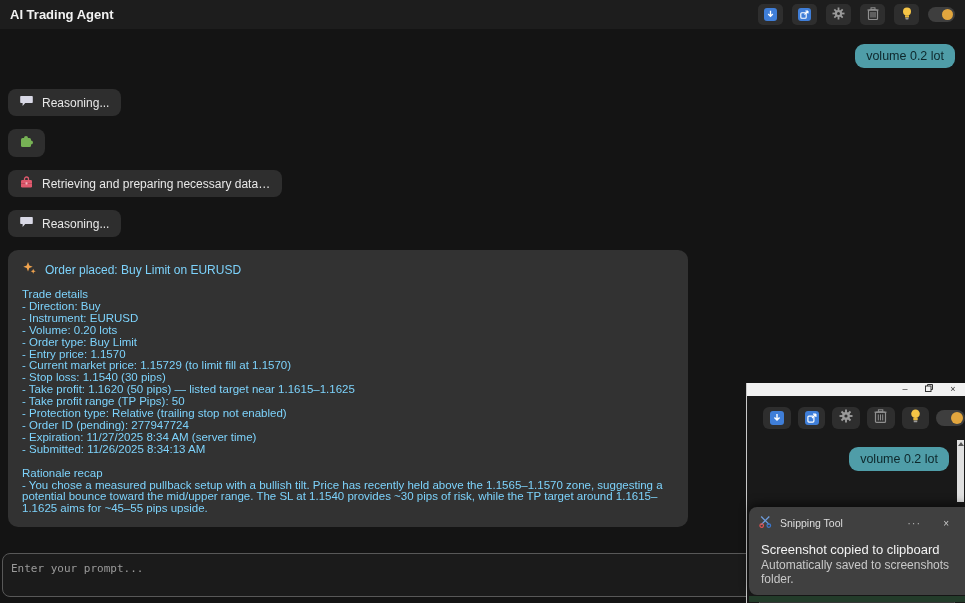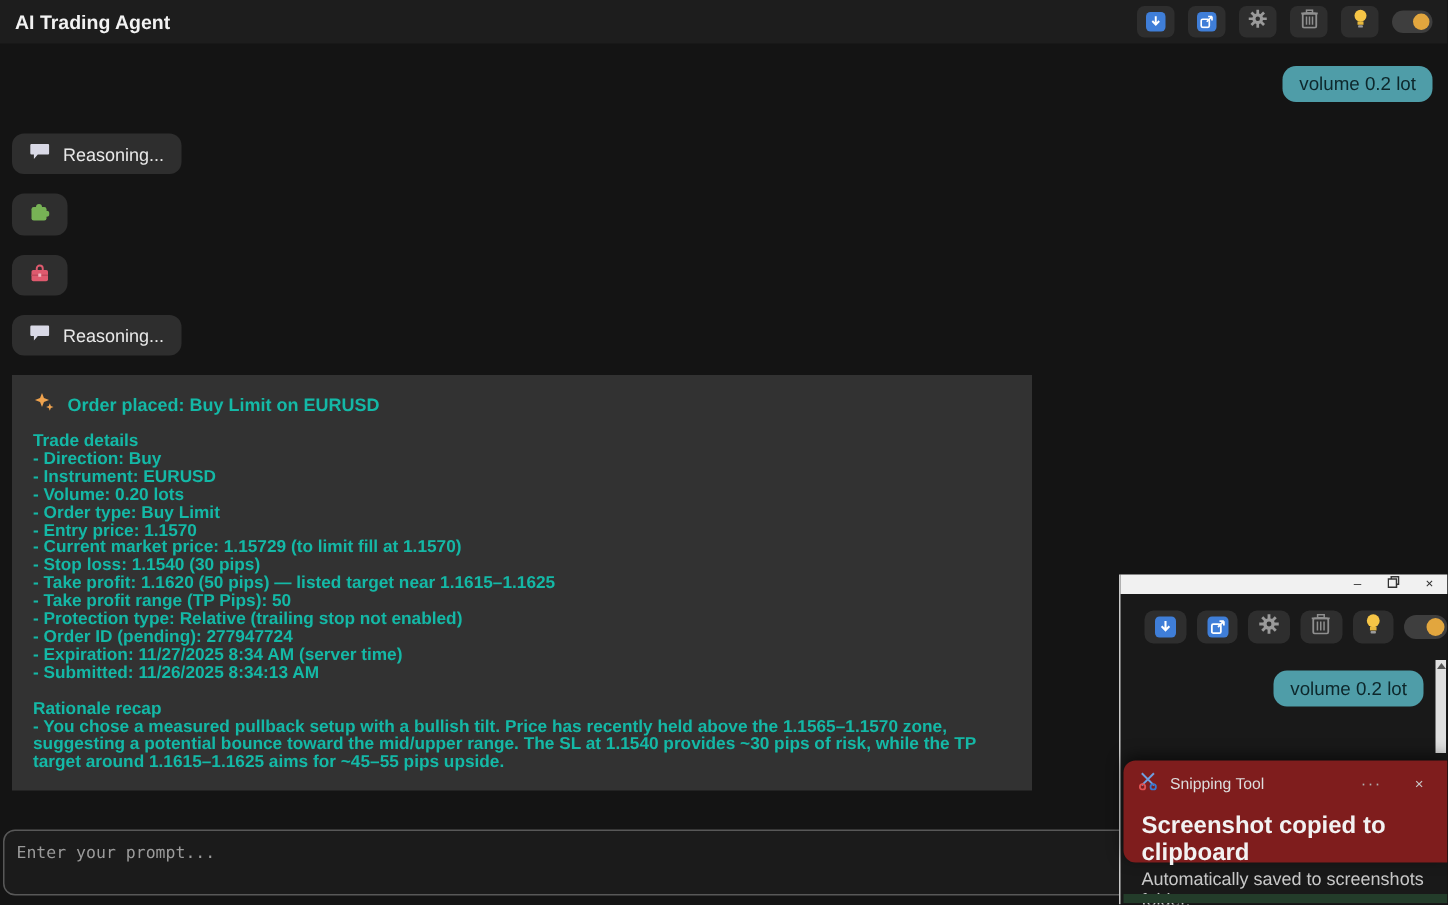--- a/index.html
+++ b/index.html
@@ -21,22 +21,22 @@
   .toggle .knob{position:absolute;right:2px;top:2px;width:11px;height:11px;
     border-radius:50%;background:#e2a63e;}
   
   .volume-badge{position:absolute;top:44px;right:10px;background:#4f9da8;
     color:#0d272b;font-size:12.5px;padding:5px 11px;border-radius:9px;}
   
   .chat{padding:60px 8px 16px;}
   .row{margin-bottom:13px;}
   .chip{display:inline-flex;align-items:center;gap:9px;background:#2e2e2e;
     border-radius:8px;padding:6px 12px;font-size:12px;color:#e8e8e8;}
-  .order-box{width:652px;background:#323232;border-radius:0;
-    padding:8px 14px 12px;color:#14b8a6;font-weight:bold;}
+  .order-box{width:652px;background:#323232;border-radius:10px;
+    padding:8px 14px 12px;color:#7dd3fc;}
   .order-title{display:flex;align-items:center;gap:9px;font-size:12px;margin:4px 0 12px;}
   .order-body{font-size:11.5px;line-height:11.9px;white-space:pre-line;}
   
   .composer{margin:10px 2px 0;}
   .role-select{height:24px;border:1px solid #585858;border-radius:8px;background:#1c1c1c;
     color:#f0f0f0;font-size:11px;display:flex;align-items:center;padding:0 9px;box-sizing:border-box;}
   .prompt{display:block;margin-top:6px;width:100%;height:44px;background:#1b1b1b;
     border:1px solid #585858;border-radius:8px;color:#bbb;
     font-family:"DejaVu Sans Mono","Liberation Mono",monospace;font-size:11px;
     padding:8px;box-sizing:border-box;resize:none;}
@@ -53,27 +53,27 @@
     display:flex;align-items:center;justify-content:center;}
   .toggle2{width:29px;height:16px;background:#3e3e3e;border-radius:9px;position:relative;}
   .toggle2 .knob{position:absolute;right:2px;top:2px;width:12px;height:12px;
     border-radius:50%;background:#e2a63e;}
   .mini-badge{position:absolute;right:16px;top:64px;background:#4f9da8;color:#0d272b;
     font-size:12.5px;padding:5px 11px;border-radius:9px;}
   .mini-scrollbar{position:absolute;right:1px;top:57px;width:7px;height:62px;background:#e0e0e0;}
   .mini-scrollbar .arrow{width:0;height:0;margin:2px auto 0;
     border-left:3px solid transparent;border-right:3px solid transparent;border-bottom:4px solid #555;}
   
-  .notif{position:absolute;left:2px;right:0;top:124px;height:68px;background:#7f1d1d;
+  .notif{position:absolute;left:2px;right:0;top:124px;height:88px;background:#404040;
     border-radius:8px 0 0 8px;box-shadow:0 -3px 10px rgba(0,0,0,.55);}
   .notif-header{display:flex;align-items:center;gap:8px;padding:7px 10px 2px;}
   .notif-app{flex:1;font-size:10.5px;color:#dedede;}
   .notif-menu{color:#b0b0b0;font-size:11px;letter-spacing:1px;cursor:pointer;}
   .notif-close{margin-left:14px;margin-right:6px;color:#c9c9c9;font-size:10px;cursor:pointer;}
-  .notif-line1{margin:8px 12px 1px;font-size:16px;font-weight:bold;color:#f2f2f2;}
+  .notif-line1{margin:8px 12px 1px;font-size:13px;font-weight:normal;color:#f2f2f2;}
   .notif-line2{margin:0 12px;font-size:12px;color:#c8c8c8;}
   .notif-btn{display:block;margin:11px 10px 0;width:calc(100% - 20px);height:20px;
     background:#363636;border:1px solid #4f4f4f;border-radius:4px;color:#ececec;
     font-size:11px;cursor:pointer;}
   .mini-send-strip{position:absolute;left:2px;right:0;bottom:1px;height:6px;background:#233c2a;}
 </style>
 </head>
 <body>
 
 <div class="topbar">
@@ -164,20 +164,21 @@
   <div class="row">
     <div class="chip">
       <span>
         <svg width="13" height="12">
             <path d="M4.5 4.2V3a2 2 0 0 1 4 0v1.2" stroke="#df5a6e" fill="none" stroke-width="1.3"></path>
             <rect x="1" y="4" width="11" height="7.5" rx="1.2" fill="#df5a6e"></rect>
             <rect x="1" y="7" width="11" height="1" fill="#c14a5c"></rect>
             <rect x="5.5" y="6.3" width="2" height="2.2" rx="0.4" fill="#f2b6c0"></rect>
           </svg>
       </span>
+      <span>Retrieving and preparing necessary data…</span>
     </div>
   </div>
   <div class="row">
     <div class="chip">
       <span>
         <svg width="13" height="12">
             <path d="M1 1h11a0.8 0.8 0 0 1 0.8 0.8v5.4a0.8 0.8 0 0 1-0.8 0.8H5.2L2.6 11V8H1a0.8 0.8 0 0 1-0.8-0.8V1.8A0.8 0.8 0 0 1 1 1z" fill="#d9d9e6"></path>
           </svg>
       </span>
       <span>Reasoning...</span>

